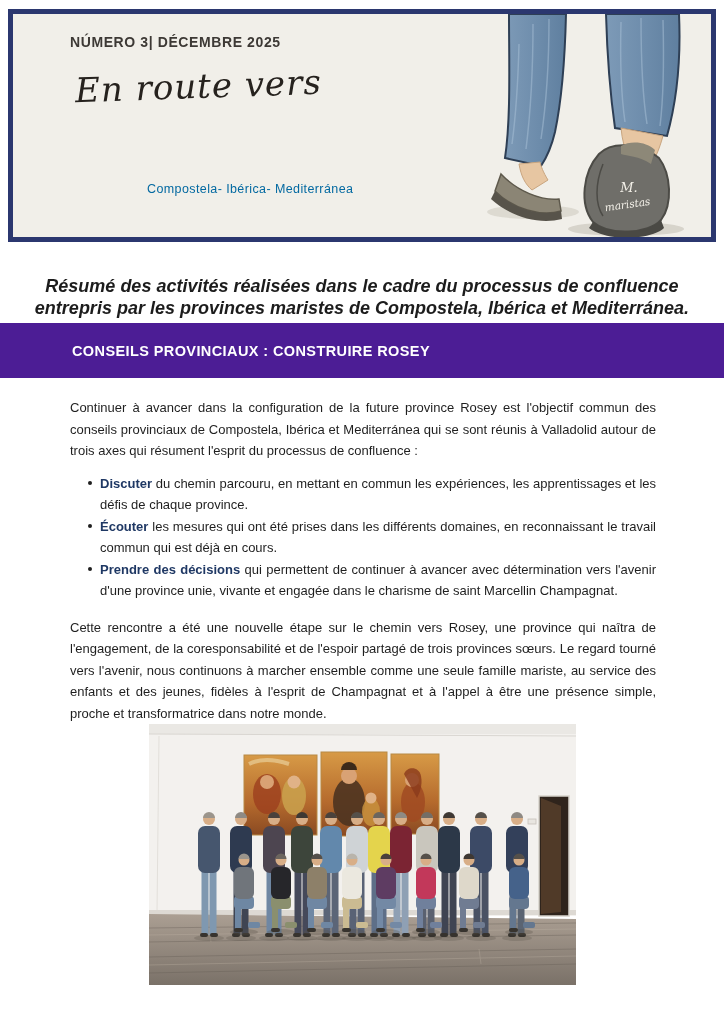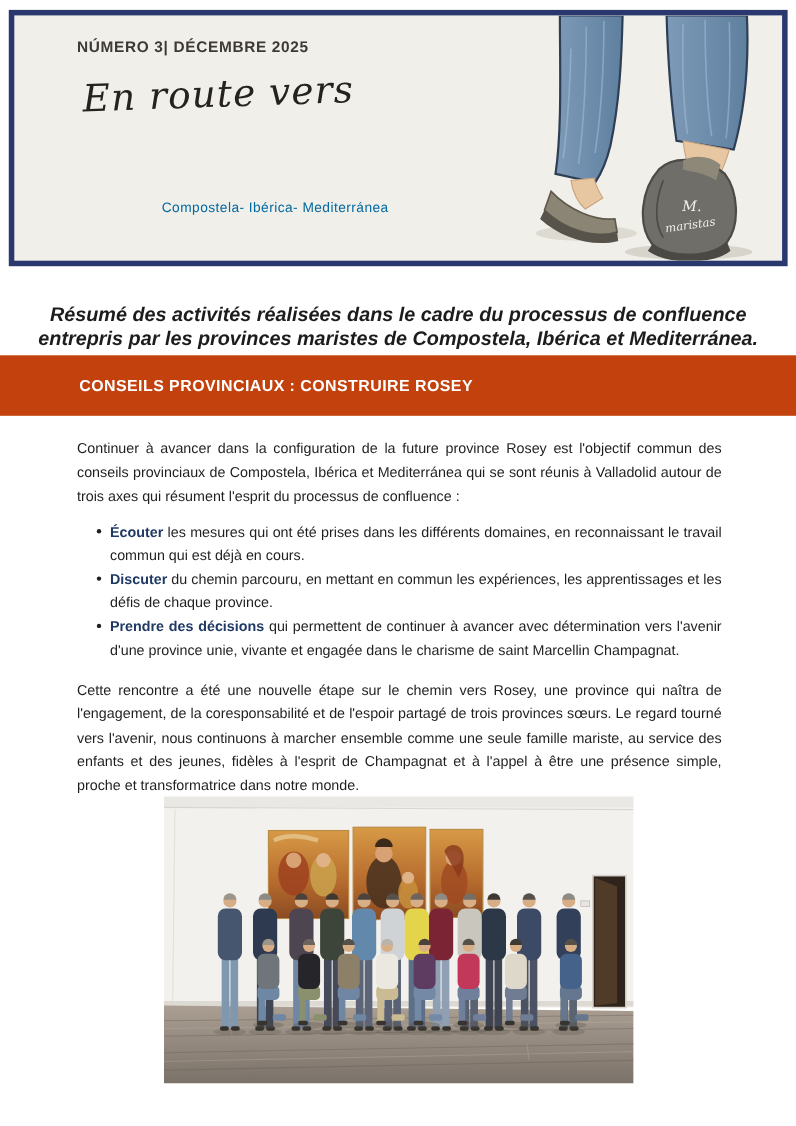--- a/index.html
+++ b/index.html
@@ -36,21 +36,21 @@
   .walker-illustration { position:absolute; right:0; top:0; }
   
   .intro {
     position:absolute; left:12px; top:257px; width:700px;
     text-align:center; font-style:italic; font-weight:bold;
     font-size:18px; line-height:22px; color:#1c1c1c;
   }
   
   .section-banner {
     position:absolute; left:0; top:323px; width:724px; height:55px;
-    background:#c2410c;
+    background:#4c1d95;
   }
   .section-banner h2 {
     margin:0; position:absolute; left:72px; top:50%; transform:translateY(-50%);
     color:#ffffff; font-size:14.5px; font-weight:bold; letter-spacing:0.4px;
   }
   
   .article {
     position:absolute; left:70px; top:397px; width:586px;
     font-size:13px; line-height:21.5px; text-align:justify; color:#1f1f1f;
   }
@@ -110,24 +110,24 @@
 <p class="intro">Résumé des activités réalisées dans le cadre du processus de confluence entrepris par les provinces maristes de Compostela, Ibérica et Mediterránea.</p>
 
 <div class="section-banner">
   <h2>CONSEILS PROVINCIAUX : CONSTRUIRE ROSEY</h2>
 </div>
 
 <div class="article">
   <p class="para-1">Continuer à avancer dans la configuration de la future province Rosey est l'objectif commun des conseils provinciaux de Compostela, Ibérica et Mediterránea qui se sont réunis à Valladolid autour de trois axes qui résument l'esprit du processus de confluence :</p>
 
   <ul class="bullets">
+    <li><span class="dot"></span><span class="lead">Discuter</span>
+      <span>du chemin parcouru, en mettant en commun les expériences, les apprentissages et les défis de chaque province.</span></li>
     <li><span class="dot"></span><span class="lead">Écouter</span>
       <span>les mesures qui ont été prises dans les différents domaines, en reconnaissant le travail commun qui est déjà en cours.</span></li>
-    <li><span class="dot"></span><span class="lead">Discuter</span>
-      <span>du chemin parcouru, en mettant en commun les expériences, les apprentissages et les défis de chaque province.</span></li>
     <li><span class="dot"></span><span class="lead">Prendre des décisions</span>
       <span>qui permettent de continuer à avancer avec détermination vers l'avenir d'une province unie, vivante et engagée dans le charisme de saint Marcellin Champagnat.</span></li>
   </ul>
 
   <p class="para-2">Cette rencontre a été une nouvelle étape sur le chemin vers Rosey, une province qui naîtra de l'engagement, de la coresponsabilité et de l'espoir partagé de trois provinces sœurs. Le regard tourné vers l'avenir, nous continuons à marcher ensemble comme une seule famille mariste, au service des enfants et des jeunes, fidèles à l'esprit de Champagnat et à l'appel à être une présence simple, proche et transformatrice dans notre monde.</p>
 </div>
 
 <svg class="group-photo" width="427" height="261" viewBox="0 0 427 261" role="img" aria-label="Group photo of about twenty men, one row standing and one row kneeling, in front of a triptych of warm-toned paintings on a white wall, on a grey wooden floor with a dark doorway at the right">
   <defs>
     <linearGradient id="floorGrad" x1="0" y1="0" x2="0" y2="1">

